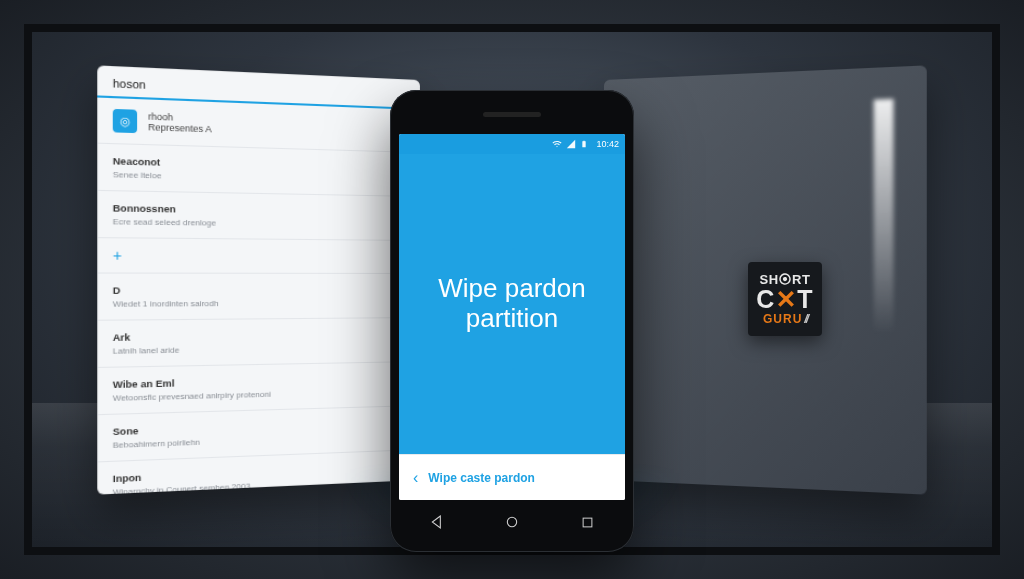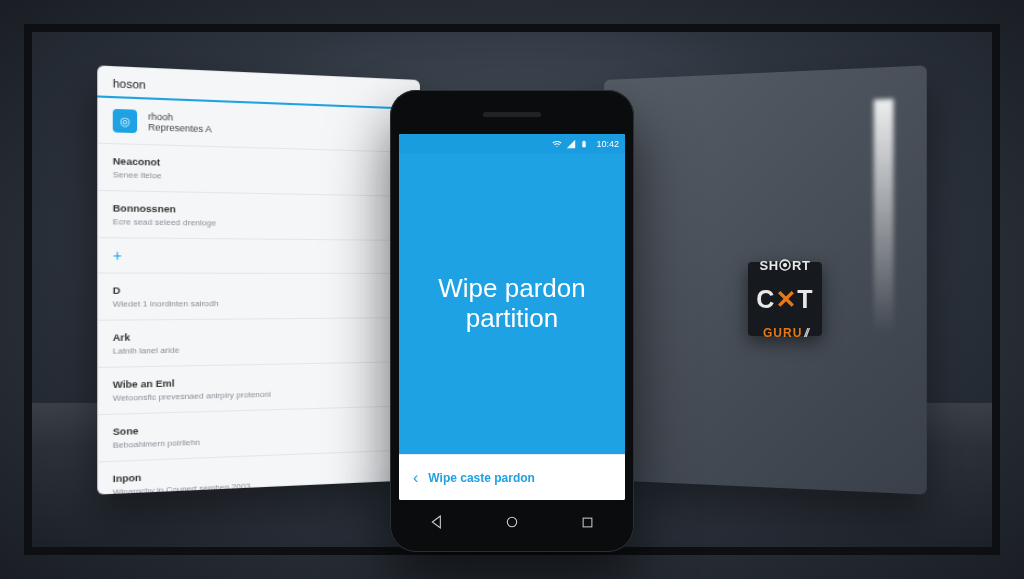--- a/index.html
+++ b/index.html
@@ -97,21 +97,20 @@
     right: 170px;
     top: 230px;
     width: 74px; height: 74px;
     background: #16191d;
     border-radius: 4px;
     display: flex; flex-direction: column;
     align-items: center; justify-content: center;
     padding: 6px;
     z-index: 5;
     box-shadow: 0 6px 18px rgba(0,0,0,0.5);
-    gap: 14px;
   }
   .logo .l1 { color: #e8e8e8; font-weight: 700; font-size: 13px; letter-spacing: 0.5px; line-height: 1; }
   .logo .l2 { color: #e8e8e8; font-weight: 700; font-size: 25px; letter-spacing: 1px; line-height: 1.05; }
   .logo .l2 .x { color: #e67817; }
   .logo .l3 { color: #e67817; font-weight: 700; font-size: 12px; letter-spacing: 1px; line-height: 1; }
   .logo .l3 .s { color: #c5c5c5; letter-spacing: -2px; font-style: italic; margin-left: 2px; }
 
   
   .phone {
     position: absolute;

